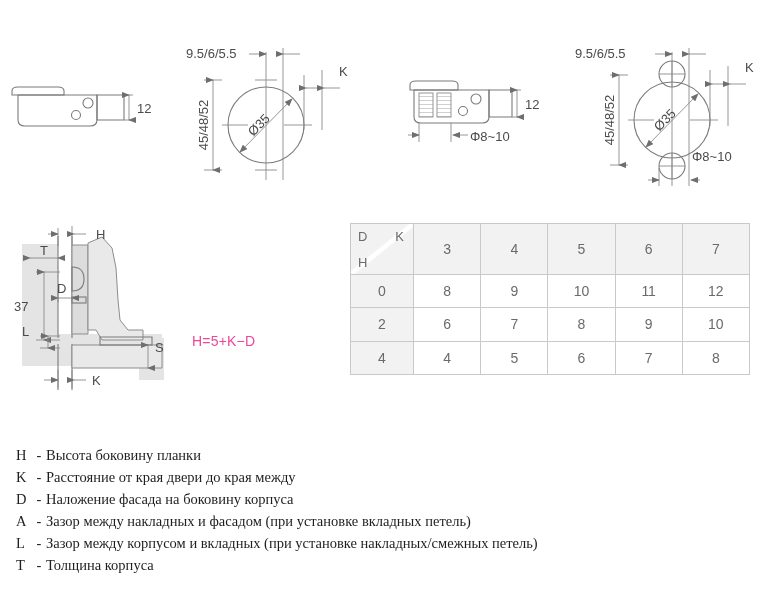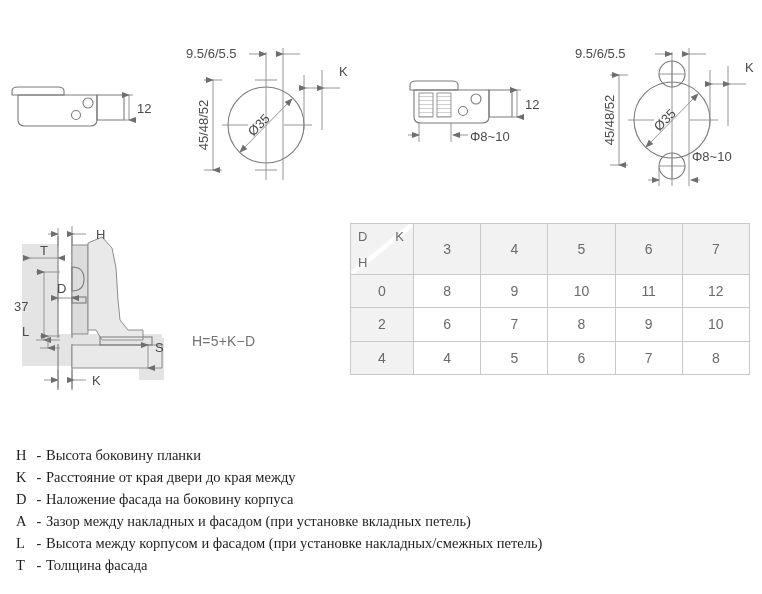--- a/index.html
+++ b/index.html
@@ -148,21 +148,21 @@
   }
   .legend-desc {
     flex: 1 1 auto;
   }
   .formula {
     position: absolute;
     left: 192px;
     top: 333px;
     font-family: "Liberation Sans", sans-serif;
     font-size: 14px;
-    color: #737373;
+    color: #ec4899;
     letter-spacing: 0.2px;
   }
 </style>
 </head>
 <body>
 
 <div class="stage">
 
   <svg class="drawing" viewBox="0 0 762 594">
     <defs>
@@ -424,22 +424,22 @@
       <span class="legend-desc">Наложение фасада на боковину корпуса</span>
     </div>
     <div class="legend-row">
       <span class="legend-key">A</span>
       <span class="legend-dash">-</span>
       <span class="legend-desc">Зазор между накладных и фасадом (при установке вкладных петель)</span>
     </div>
     <div class="legend-row">
       <span class="legend-key">L</span>
       <span class="legend-dash">-</span>
-      <span class="legend-desc">Высота между корпусом и фасадом (при установке накладных/смежных петель)</span>
+      <span class="legend-desc">Зазор между корпусом и вкладных (при установке накладных/смежных петель)</span>
     </div>
     <div class="legend-row">
       <span class="legend-key">T</span>
       <span class="legend-dash">-</span>
-      <span class="legend-desc">Толщина фасада</span>
+      <span class="legend-desc">Толщина корпуса</span>
     </div>
   </div>
 
 </div>
 
 </body></html>

